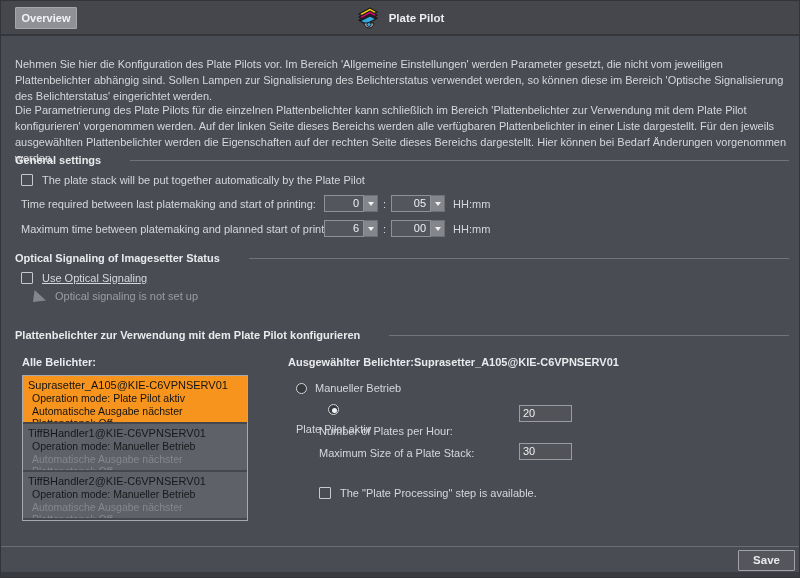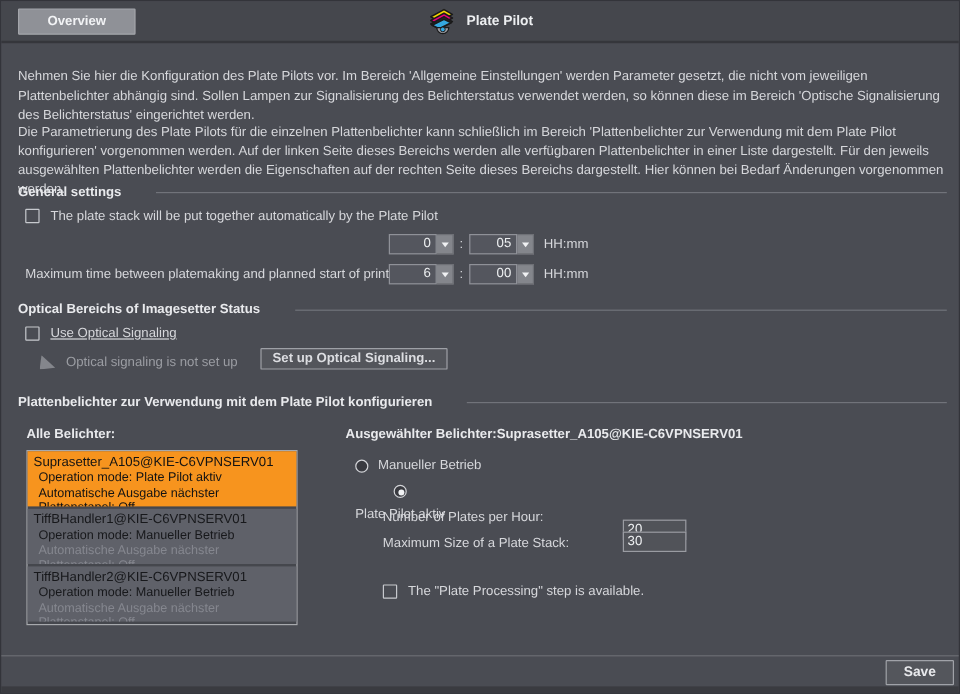--- a/index.html
+++ b/index.html
@@ -9,21 +9,21 @@
     background:#4a4c53;
     font-family:"Liberation Sans", sans-serif;
     font-size:11px; color:#d6d7db;
     overflow:hidden;
     border:1px solid #33343a;
   }
   
   .topbar { position:absolute; left:0; top:0; width:100%; height:33px; background:#45474d; }
   .topbar-sep { position:absolute; left:0; top:33px; width:100%; height:2px; background:#35363b; }
   .overview-btn {
-    position:absolute; left:14px; top:6px; width:98px; height:22px;
+    position:absolute; left:14px; top:6px; width:62px; height:22px;
     background:#8f9197; border:1px solid #a4a6ab; border-radius:1px;
     color:#f2f3f5; font-weight:bold; font-size:11px;
     text-align:center; line-height:20px; cursor:default;
   }
   .title-wrap { position:absolute; left:0; top:0; width:100%; height:33px;
     display:flex; align-items:center; justify-content:center; gap:7px; pointer-events:none; }
   .app-title { font-weight:bold; color:#eceef0; font-size:11.5px; }
   
   .para { position:absolute; left:14px; width:774px; line-height:16px; color:#d6d7db; }
   .p1 { top:55px; }
@@ -112,53 +112,53 @@
   <div class="sect" style="top:153px;">
     <span class="t">General settings</span>
     <span class="rule"></span>
   </div>
 
   <div class="cbrow" style="left:20px; top:173px;">
     <span class="cb"></span>
     <span>The plate stack will be put together automatically by the Plate Pilot</span>
   </div>
 
+  <div style="position:absolute; left:20px; top:197px;">Time required between last platemaking and start of printing:</div>
   <div class="spin" style="position:absolute; left:323px; top:194px;">
     <span class="field">0</span>
       <span class="arrow"></span>
     <span class="colon">:</span>
     <span class="field">05</span>
       <span class="arrow"></span>
     <span class="unit">HH:mm</span>
   </div>
 
   <div style="position:absolute; left:20px; top:222px;">Maximum time between platemaking and planned start of printing:</div>
   <div class="spin" style="position:absolute; left:323px; top:219px;">
     <span class="field">6</span>
       <span class="arrow"></span>
     <span class="colon">:</span>
     <span class="field">00</span>
       <span class="arrow"></span>
     <span class="unit">HH:mm</span>
   </div>
 
   <div class="sect" style="top:251px;">
-    <span class="t">Optical Bereichs of Imagesetter Status</span>
+    <span class="t">Optical Signaling of Imagesetter Status</span>
     <span class="rule"></span>
   </div>
 
   <div class="cbrow" style="left:20px; top:271px;text-decoration:underline;">
     <span class="cb"></span>
     <span>Use Optical Signaling</span>
   </div>
 
   <div class="cbrow" style="left:32px; top:289px;">
     <span class="warn-tri"></span>
     <span class="dim">Optical signaling is not set up</span>
-    <button class="setup-btn">Set up Optical Signaling...</button>
   </div>
 
   <div class="sect" style="top:328px;">
     <span class="t">Plattenbelichter zur Verwendung mit dem Plate Pilot konfigurieren</span>
     <span class="rule"></span>
   </div>
 
   <div class="col-label" style="left:21px; top:355px;">Alle Belichter:</div>
   <div class="rp-header">Ausgewählter Belichter:Suprasetter_A105@KIE-C6VPNSERV01</div>
 
@@ -183,21 +183,21 @@
   <div class="radiorow" style="left:295px; top:381px;">
     <span class="radio"></span>
     <span>Manueller Betrieb</span>
   </div>
   <div class="radiorow" style="left:295px; top:403px;flex-direction:column;">
     <span class="radio sel"></span>
     <span>Plate Pilot aktiv</span>
   </div>
 
   <div class="fieldrow-label" style="top:424px;">Number of Plates per Hour:</div>
-  <div class="tinput" style="left:518px; top:404px;margin-top:28px;">20</div>
+  <div class="tinput" style="left:518px; top:404px;">20</div>
 
   <div class="fieldrow-label" style="top:446px;">Maximum Size of a Plate Stack:</div>
   <div class="tinput" style="left:518px; top:442px;">30</div>
 
   <div class="cbrow" style="left:318px; top:486px;">
     <span class="cb"></span>
     <span>The "Plate Processing" step is available.</span>
   </div>
 
   <div class="foot-sep"></div>

